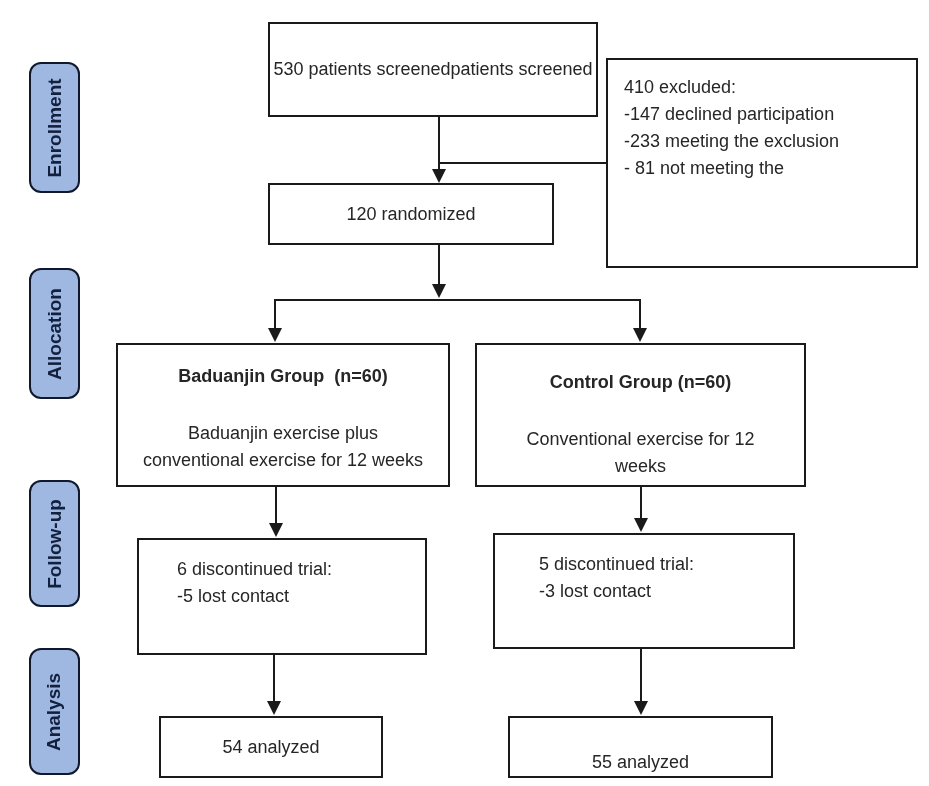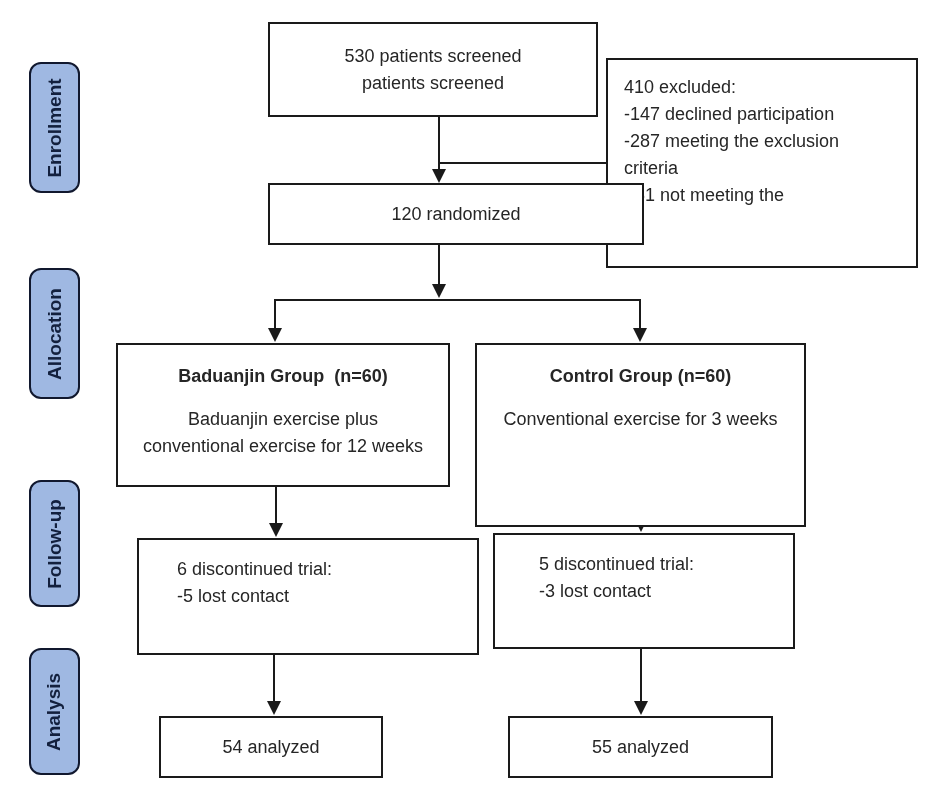--- a/index.html
+++ b/index.html
@@ -11,23 +11,23 @@
   }
   .connectors{position:absolute;left:0;top:0;width:929px;height:786px;}
   .cline{stroke:var(--line,#1a1a1a);stroke-width:2;fill:none;}
   .ahead{fill:var(--line,#1a1a1a);stroke:none;}
 
   .box{
     position:absolute;box-sizing:border-box;background:#ffffff;
     border:2px solid var(--box-border,#1a1a1a);
     font-size:18px;line-height:27px;
   }
-  .center{display:flex;flex-direction:column;align-items:center;justify-content:center;text-align:center;}
+  .center{display:flex;align-items:center;justify-content:center;text-align:center;}
   .leftalign{text-align:left;}
-  .group-title{font-weight:700;white-space:pre-wrap;margin-bottom:16px;}
+  .group-title{font-weight:700;white-space:pre-wrap;margin-bottom:30px;}
   .group-desc{max-width:282px;margin:12px auto;text-align:center;}
 
   .side-box{
     position:absolute;left:29px;width:51px;box-sizing:border-box;
     background:var(--sidebar-fill,#9fb8e2);
     border:2.5px solid var(--sidebar-border,#11182e);
     border-radius:12px;
     display:flex;align-items:center;justify-content:center;
   }
   .side-box .v{
@@ -87,50 +87,49 @@
   </div>
 
   <div class="box center" style="left:268px;top:22px;width:330px;height:95px;">
     <div>530 patients screened</div>
     <div>patients screened</div>
   </div>
 
   <div class="box leftalign" style="left:606px;top:58px;width:312px;height:210px;padding:14px 20px 0 16px;">
     <div>410 excluded:</div>
     <div>-147 declined participation</div>
-    <div>-287 meeting the exclusion</div>
-    <div>criteria</div>
+    <div>-233 meeting the exclusion</div>
     <div>- 81 not meeting the</div>
   </div>
 
-  <div class="box center" style="left:268px;top:183px;width:376px;height:62px;">
+  <div class="box center" style="left:268px;top:183px;width:286px;height:62px;">
     <div>120 randomized</div>
   </div>
 
   <div class="box" style="left:116px;top:343px;width:334px;height:144px;padding-top:18px;text-align:center;">
     <div class="group-title">Baduanjin Group  (n=60)</div>
     <div class="group-desc">Baduanjin exercise plus conventional exercise for 12 weeks</div>
   </div>
 
-  <div class="box" style="left:475px;top:343px;width:331px;height:184px;padding-top:18px;text-align:center;">
+  <div class="box" style="left:475px;top:343px;width:331px;height:144px;padding-top:24px;text-align:center;">
     <div class="group-title">Control Group (n=60)</div>
-    <div class="group-desc">Conventional exercise for 3 weeks</div>
+    <div class="group-desc">Conventional exercise for 12 weeks</div>
   </div>
 
-  <div class="box leftalign" style="left:137px;top:538px;width:342px;height:117px;padding:16px 0 0 38px;">
+  <div class="box leftalign" style="left:137px;top:538px;width:290px;height:117px;padding:16px 0 0 38px;">
     <div>6 discontinued trial:</div>
     <div>-5 lost contact</div>
   </div>
 
   <div class="box leftalign" style="left:493px;top:533px;width:302px;height:116px;padding:16px 8px 16px 44px;">
     <div>5 discontinued trial:</div>
     <div>-3 lost contact</div>
   </div>
 
   <div class="box center" style="left:159px;top:716px;width:224px;height:62px;text-align:center;">
     <div>54 analyzed</div>
   </div>
 
-  <div class="box center" style="left:508px;top:716px;width:265px;height:62px;">
+  <div class="box center" style="left:508px;top:716px;width:265px;height:62px;align-items:flex-end;">
     <div>55 analyzed</div>
   </div>
 
 </div>
 
 </body></html>

